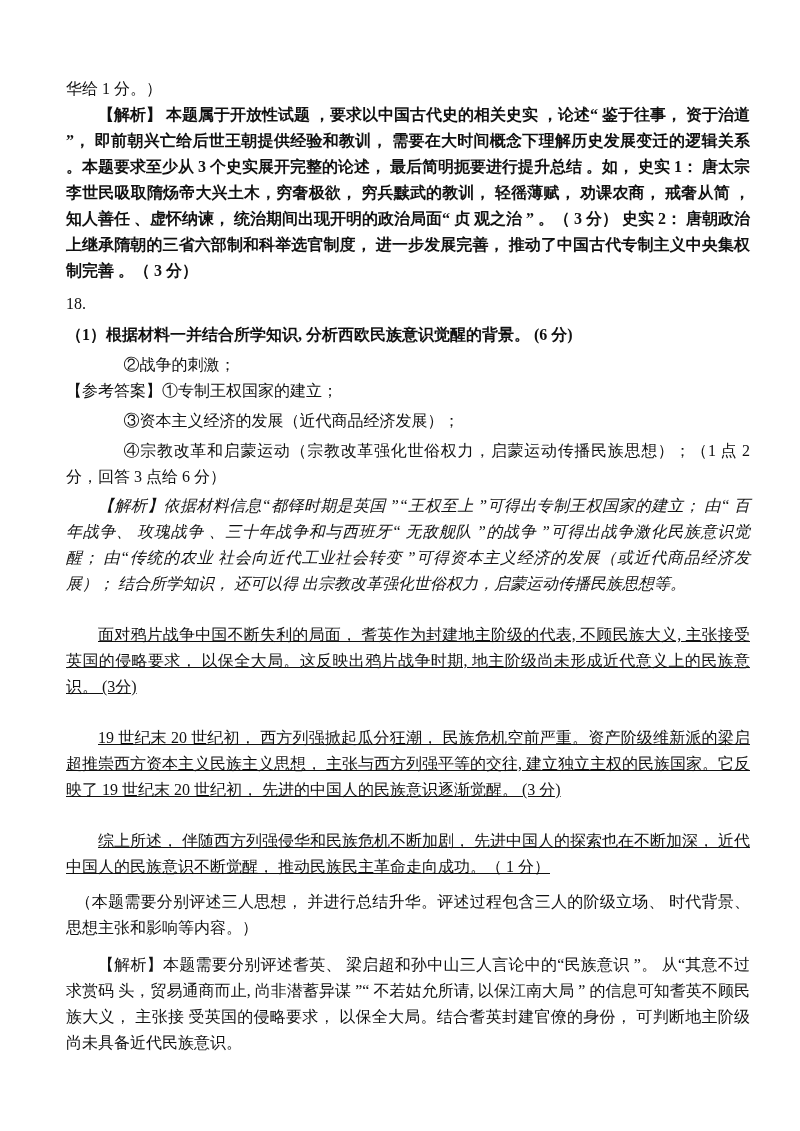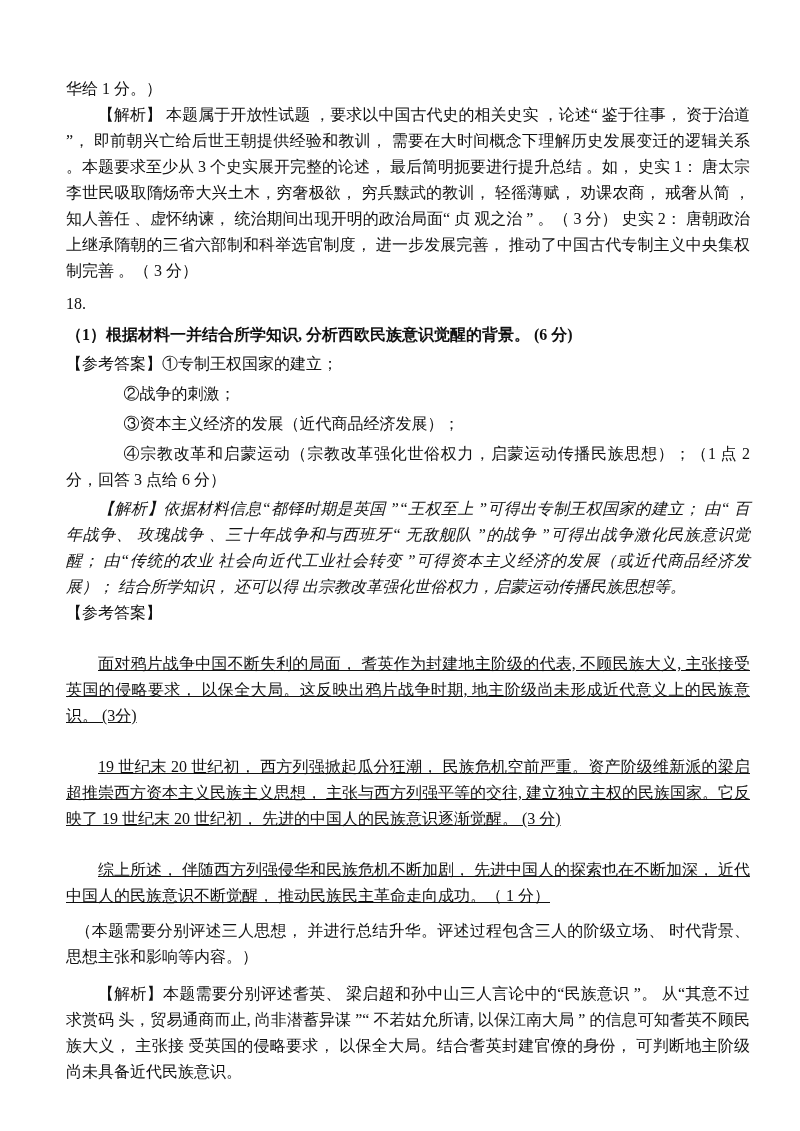--- a/index.html
+++ b/index.html
@@ -21,44 +21,43 @@
   .para {
     margin: 0;
     font-size: 16px;
     line-height: 26px;
     text-align: justify;
     color: #111111;
     word-break: break-all;
   }
   
   .plain       { }
-  .indent      { text-indent: 2em; }
+  .indent      { text-indent: 2em; font-weight: bold; }
   .number      { margin-top: 7px; }
   .question    { font-weight: bold; margin-top: 5px; margin-bottom: 3px; font-family: Liberation Serif, serif; }
   .answer-head { }
   .item        { text-indent: 3.6em; margin-top: 4px; }
   .analysis1   { text-indent: 2em; margin-top: 3px; font-style: italic; }
   .answer-para { text-indent: 2em; margin-top: 25px; text-decoration: underline; }
   .note        { text-indent: 0.6em; margin-top: 9px; }
   .analysis    { text-indent: 2em; margin-top: 11px; }
 </style>
 </head>
 <body>
 
 <div class="page">
   <div>
       <p class="para plain">华给 1 分。）</p>
       <p class="para indent">【解析】 本题属于开放性试题 ，要求以中国古代史的相关史实 ，论述“ 鉴于往事， 资于治道 ”， 即前朝兴亡给后世王朝提供经验和教训， 需要在大时间概念下理解历史发展变迁的逻辑关系 。本题要求至少从 3 个史实展开完整的论述， 最后简明扼要进行提升总结 。如， 史实 1： 唐太宗李世民吸取隋炀帝大兴土木，穷奢极欲， 穷兵黩武的教训， 轻徭薄赋， 劝课农商， 戒奢从简 ，知人善任 、虚怀纳谏， 统治期间出现开明的政治局面“ 贞 观之治 ” 。（ 3 分） 史实 2： 唐朝政治上继承隋朝的三省六部制和科举选官制度， 进一步发展完善， 推动了中国古代专制主义中央集权制完善 。（ 3 分）</p>
       <p class="para number">18.</p>
       <p class="para question">（1）根据材料一并结合所学知识, 分析西欧民族意识觉醒的背景。 (6 分)</p>
+      <p class="para item">②战争的刺激；</p>
       <p class="para answer-head">【参考答案】①专制王权国家的建立；</p>
-      <p class="para item">②战争的刺激；</p>
       <p class="para item">③资本主义经济的发展（近代商品经济发展）；</p>
       <p class="para item">④宗教改革和启蒙运动（宗教改革强化世俗权力，启蒙运动传播民族思想）；（1 点 2 分，回答 3 点给 6 分）</p>
       <p class="para analysis1">【解析】依据材料信息“都铎时期是英国 ”“王权至上 ”可得出专制王权国家的建立； 由“ 百年战争、 玫瑰战争 、三十年战争和与西班牙“ 无敌舰队 ”的战争 ”可得出战争激化民族意识觉醒； 由“传统的农业 社会向近代工业社会转变 ”可得资本主义经济的发展（或近代商品经济发展）； 结合所学知识， 还可以得 出宗教改革强化世俗权力，启蒙运动传播民族思想等。</p>
-      <p class="para answer-head">【参考答案】</p>
       <p class="para answer-para">面对鸦片战争中国不断失利的局面， 耆英作为封建地主阶级的代表, 不顾民族大义, 主张接受英国的侵略要求， 以保全大局。这反映出鸦片战争时期, 地主阶级尚未形成近代意义上的民族意识。 (3分)</p>
       <p class="para answer-para">19 世纪末 20 世纪初， 西方列强掀起瓜分狂潮， 民族危机空前严重。资产阶级维新派的梁启超推崇西方资本主义民族主义思想， 主张与西方列强平等的交往, 建立独立主权的民族国家。它反映了 19 世纪末 20 世纪初， 先进的中国人的民族意识逐渐觉醒。 (3 分)</p>
       <p class="para answer-para">综上所述， 伴随西方列强侵华和民族危机不断加剧， 先进中国人的探索也在不断加深， 近代中国人的民族意识不断觉醒， 推动民族民主革命走向成功。（ 1 分）</p>
       <p class="para note">（本题需要分别评述三人思想， 并进行总结升华。评述过程包含三人的阶级立场、 时代背景、 思想主张和影响等内容。）</p>
       <p class="para analysis">【解析】本题需要分别评述耆英、 梁启超和孙中山三人言论中的“民族意识 ”。 从“其意不过求赏码 头，贸易通商而止, 尚非潜蓄异谋 ”“ 不若姑允所请, 以保江南大局 ” 的信息可知耆英不顾民族大义， 主张接 受英国的侵略要求， 以保全大局。结合耆英封建官僚的身份， 可判断地主阶级尚未具备近代民族意识。</p>
     </div>
 </div>
 
 </body></html>

